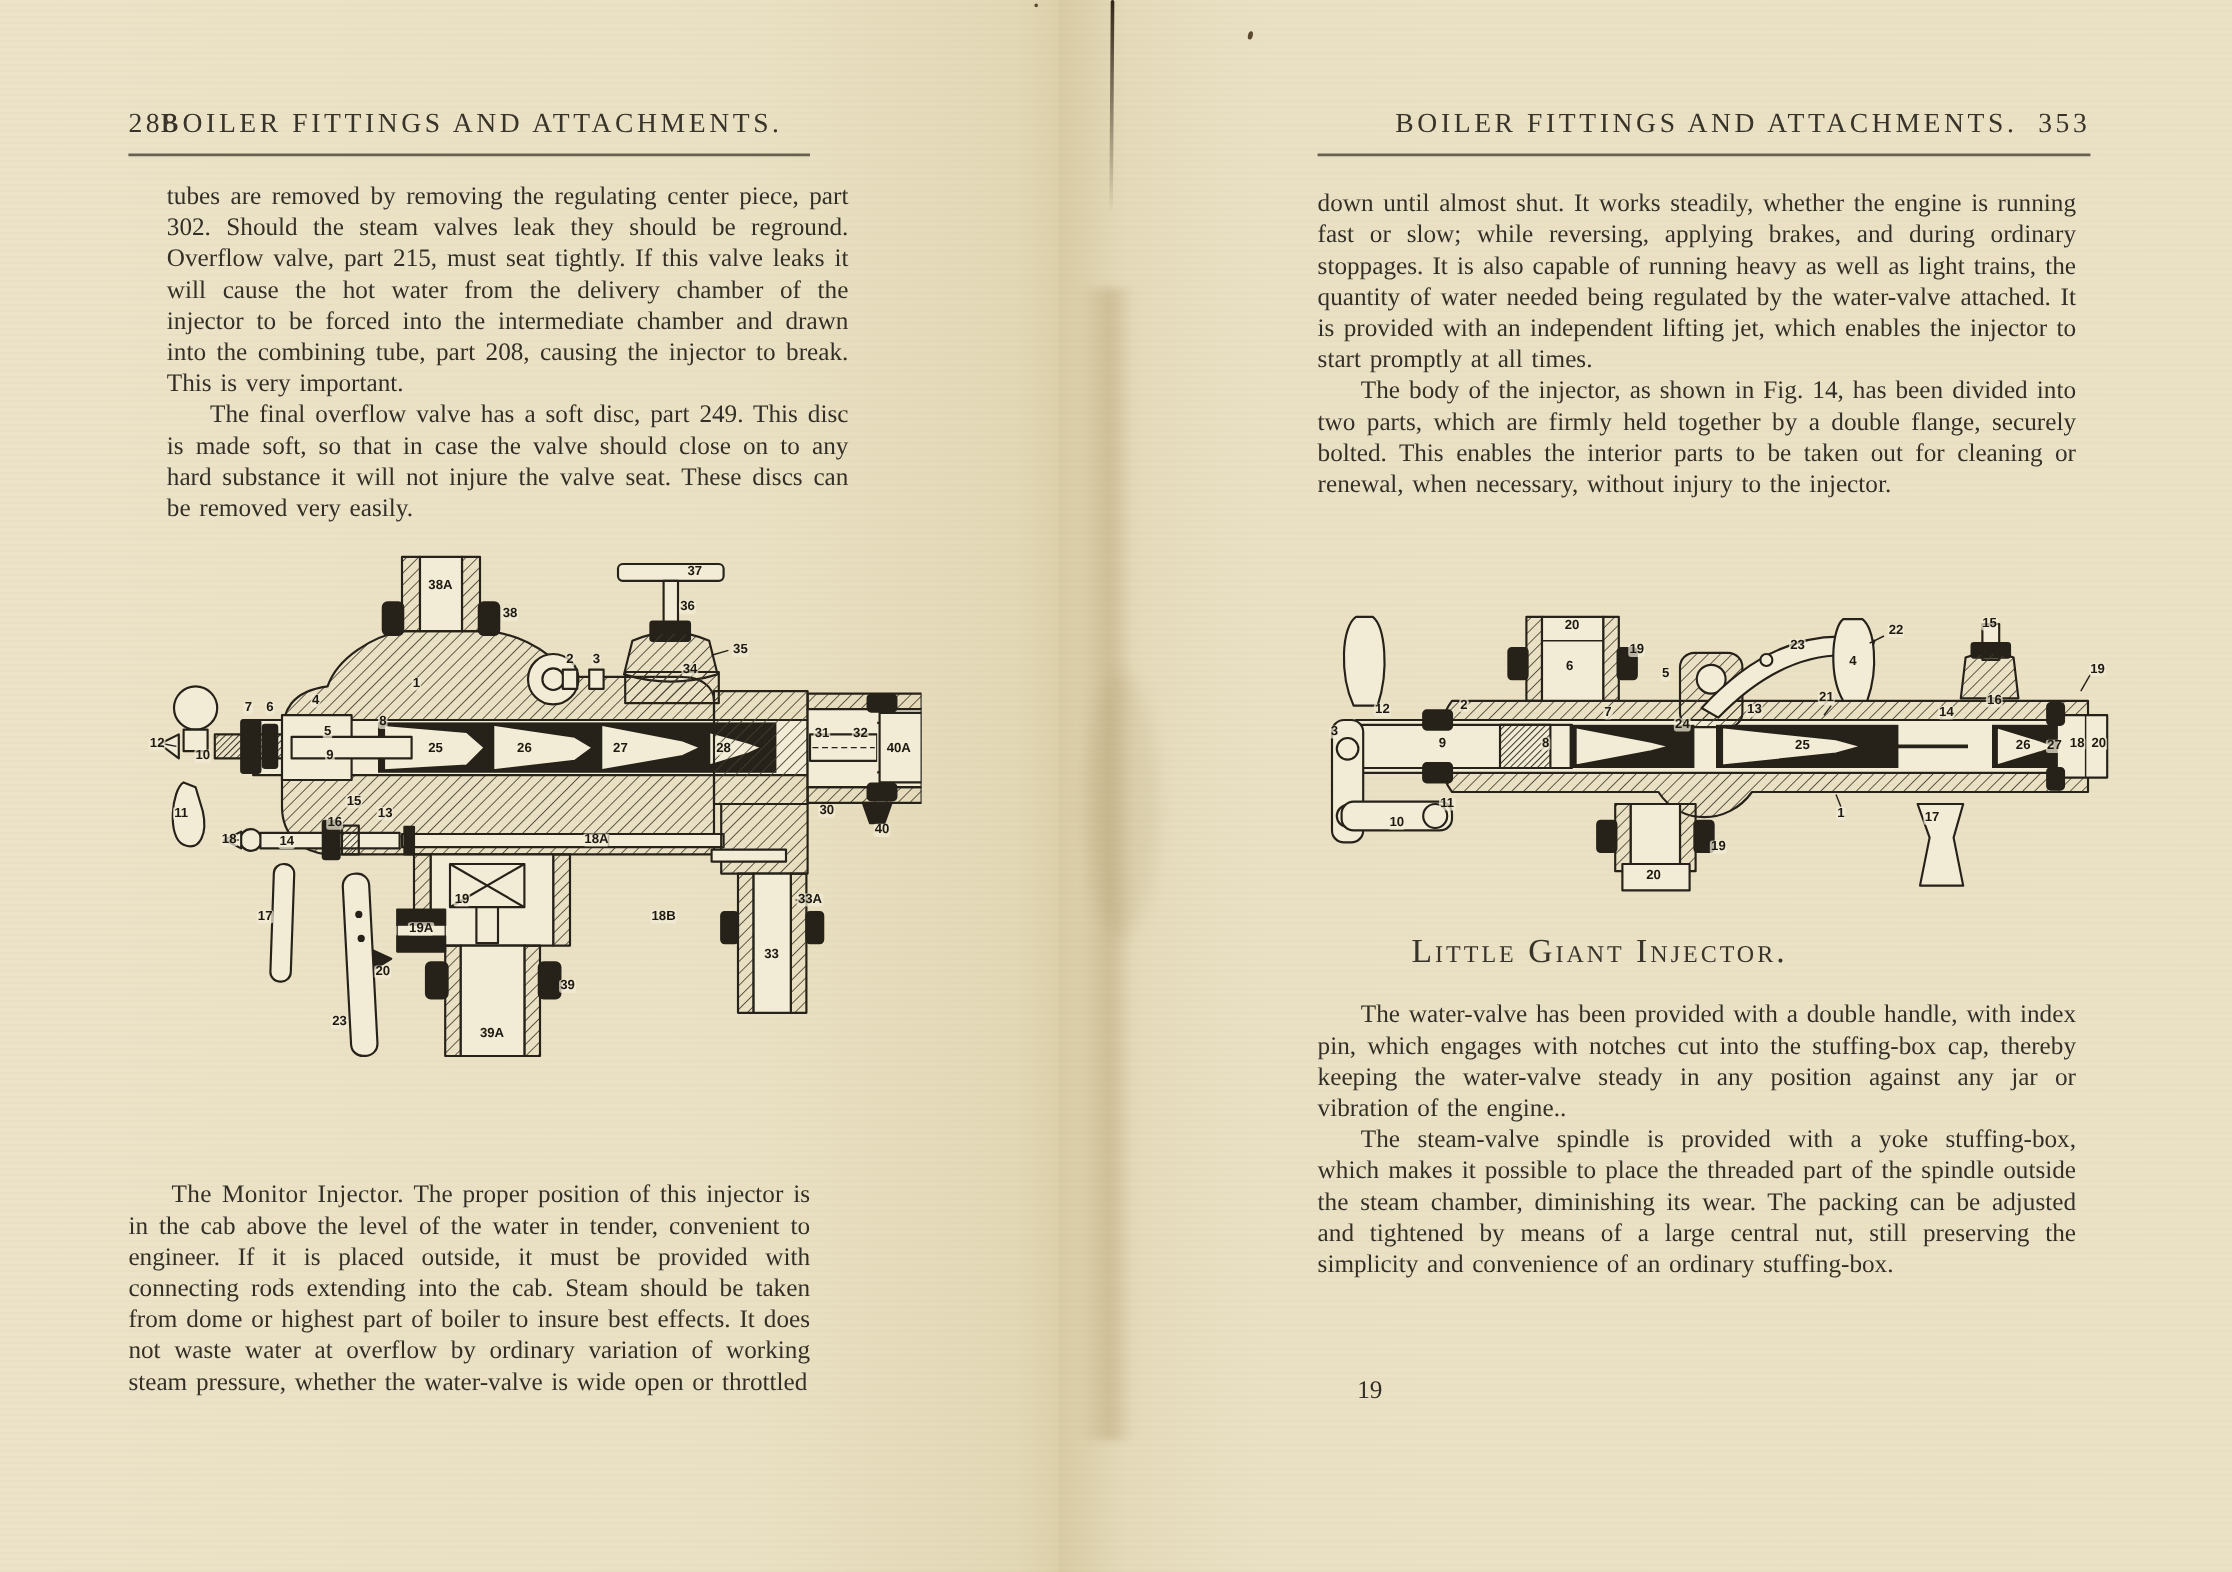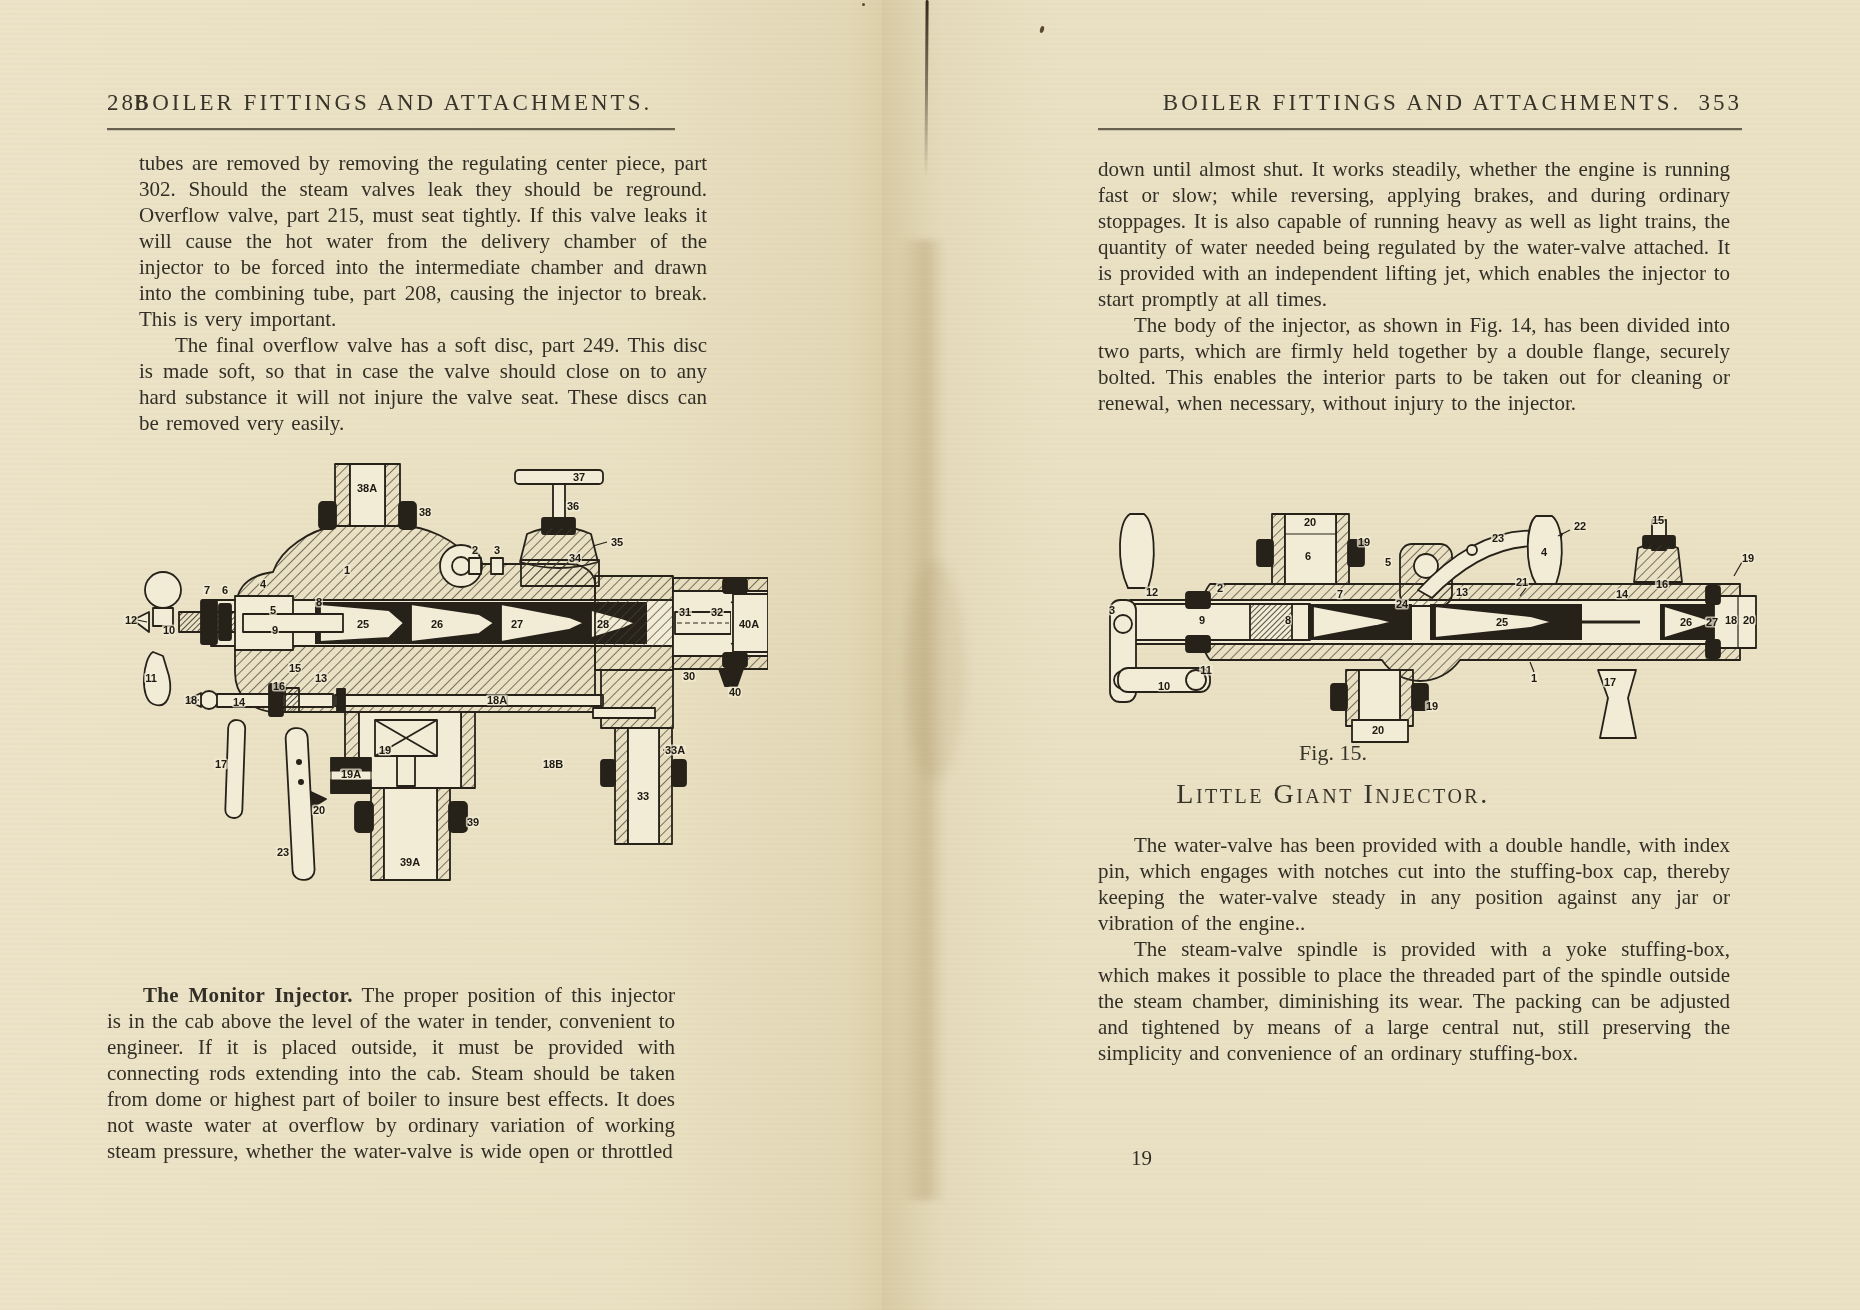--- a/index.html
+++ b/index.html
@@ -23,21 +23,21 @@
   .speck{position:absolute;background:#5a4930;border-radius:50%;}
 
   .running-head{position:absolute;height:30px;font-size:23px;letter-spacing:3px;color:#39342a;white-space:nowrap;}
   .running-head .head-title{position:absolute;left:4px;right:0;text-align:center;}
   .running-head .folio{position:absolute;top:0;}
   .head-rule{position:absolute;height:0;border-top:2px solid rgba(62,55,40,0.75);box-shadow:0 1px 0 rgba(62,55,40,0.18);}
 
   .body-block{position:absolute;font-size:21px;line-height:26px;text-align:justify;word-spacing:2px;color:#332f26;}
   .par{margin:0;}
   .par.indent{text-indent:36px;}
-  .par .lead{font-weight:bold;letter-spacing:0.3px;}
+  .par .lead{font-weight:normal;letter-spacing:0.3px;}
 
   .fig-caption{position:absolute;text-align:center;font-size:22px;color:#39342a;}
   .fig-caption.smallcaps{font-variant:small-caps;letter-spacing:2.5px;font-size:28px;}
 
   .figure{position:absolute;}
   .fig-label{position:absolute;transform:translate(-50%,-50%);
     font-family:"Liberation Sans","DejaVu Sans",sans-serif;font-weight:bold;font-size:11px;color:#1e1a12;
     background:rgba(242,236,214,0.72);padding:0 1px;border-radius:2px;line-height:1;white-space:nowrap;}
   .signature{position:absolute;font-size:21px;color:#332f26;}
 </style>
@@ -257,21 +257,20 @@
             <line x1="642" y1="70" x2="634" y2="84"></line>
           <line x1="470" y1="38" x2="458" y2="44"></line>
             <line x1="426" y1="96" x2="420" y2="104"></line>
           <line x1="434" y1="180" x2="430" y2="170"></line>
             <line x1="326" y1="212" x2="316" y2="208"></line>
         </g>
       </g>
     </svg>
   <span class="fig-label" style="left: 210px; top: 30px;">20</span><span class="fig-label" style="left: 264px; top: 50px;">19</span><span class="fig-label" style="left: 208px; top: 64px;">6</span><span class="fig-label" style="left: 288px; top: 70px;">5</span><span class="fig-label" style="left: 52px; top: 100px;">12</span><span class="fig-label" style="left: 12px; top: 118px;">3</span><span class="fig-label" style="left: 120px; top: 96px;">2</span><span class="fig-label" style="left: 102px; top: 128px;">9</span><span class="fig-label" style="left: 188px; top: 128px;">8</span><span class="fig-label" style="left: 240px; top: 102px;">7</span><span class="fig-label" style="left: 64px; top: 194px;">10</span><span class="fig-label" style="left: 106px; top: 178px;">11</span><span class="fig-label" style="left: 302px; top: 112px;">24</span><span class="fig-label" style="left: 362px; top: 100px;">13</span><span class="fig-label" style="left: 398px; top: 46px;">23</span><span class="fig-label" style="left: 480px; top: 34px;">22</span><span class="fig-label" style="left: 422px; top: 90px;">21</span><span class="fig-label" style="left: 444px; top: 60px;">4</span><span class="fig-label" style="left: 402px; top: 130px;">25</span><span class="fig-label" style="left: 558px; top: 28px;">15</span><span class="fig-label" style="left: 562px; top: 92px;">16</span><span class="fig-label" style="left: 522px; top: 102px;">14</span><span class="fig-label" style="left: 586px; top: 130px;">26</span><span class="fig-label" style="left: 612px; top: 130px;">27</span><span class="fig-label" style="left: 631px; top: 128px;">18</span><span class="fig-label" style="left: 649px; top: 128px;">20</span><span class="fig-label" style="left: 648px; top: 66px;">19</span><span class="fig-label" style="left: 510px; top: 190px;">17</span><span class="fig-label" style="left: 434px; top: 186px;">1</span><span class="fig-label" style="left: 278px; top: 238px;">20</span><span class="fig-label" style="left: 332px; top: 214px;">19</span></div>
 
-  <div class="fig-caption" style="left:1098px;top:740px;width:470px;">Fig. 15.</div>
   <div class="fig-caption smallcaps" style="left:1098px;top:778px;width:470px;">Little Giant Injector.</div>
 
   <div class="body-block" style="left:1098px;top:832px;width:632px;">
     <p class="par indent"><span class="lead"></span><span>The water-valve has been provided with a double handle, with index pin, which engages with notches cut into the stuffing-box cap, thereby keeping the water-valve steady in any position against any jar or vibration of the engine..</span></p>
     <p class="par indent"><span class="lead"></span><span>The steam-valve spindle is provided with a yoke stuffing-box, which makes it possible to place the threaded part of the spindle outside the steam chamber, diminishing its wear.  The packing can be adjusted and tightened by means of a large central nut, still preserving the simplicity and convenience of an ordinary stuffing-box.</span></p>
   </div>
 
   <div class="signature" style="left:1131px;top:1146px;">19</div>
 
 </div>

